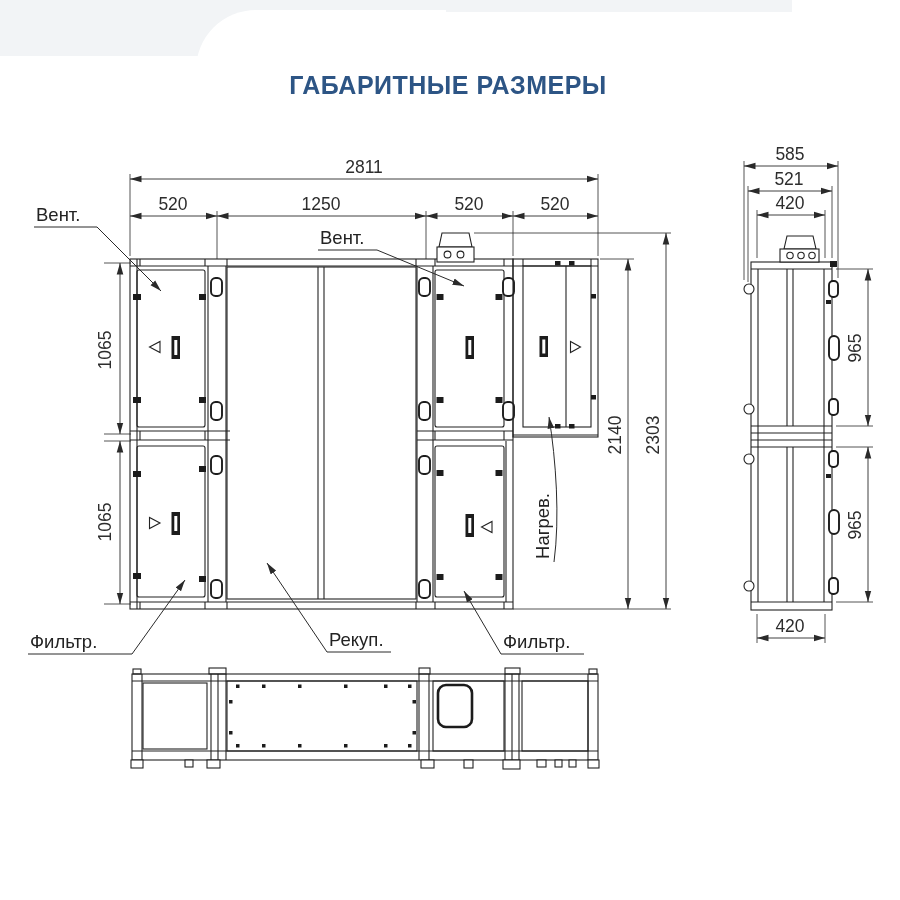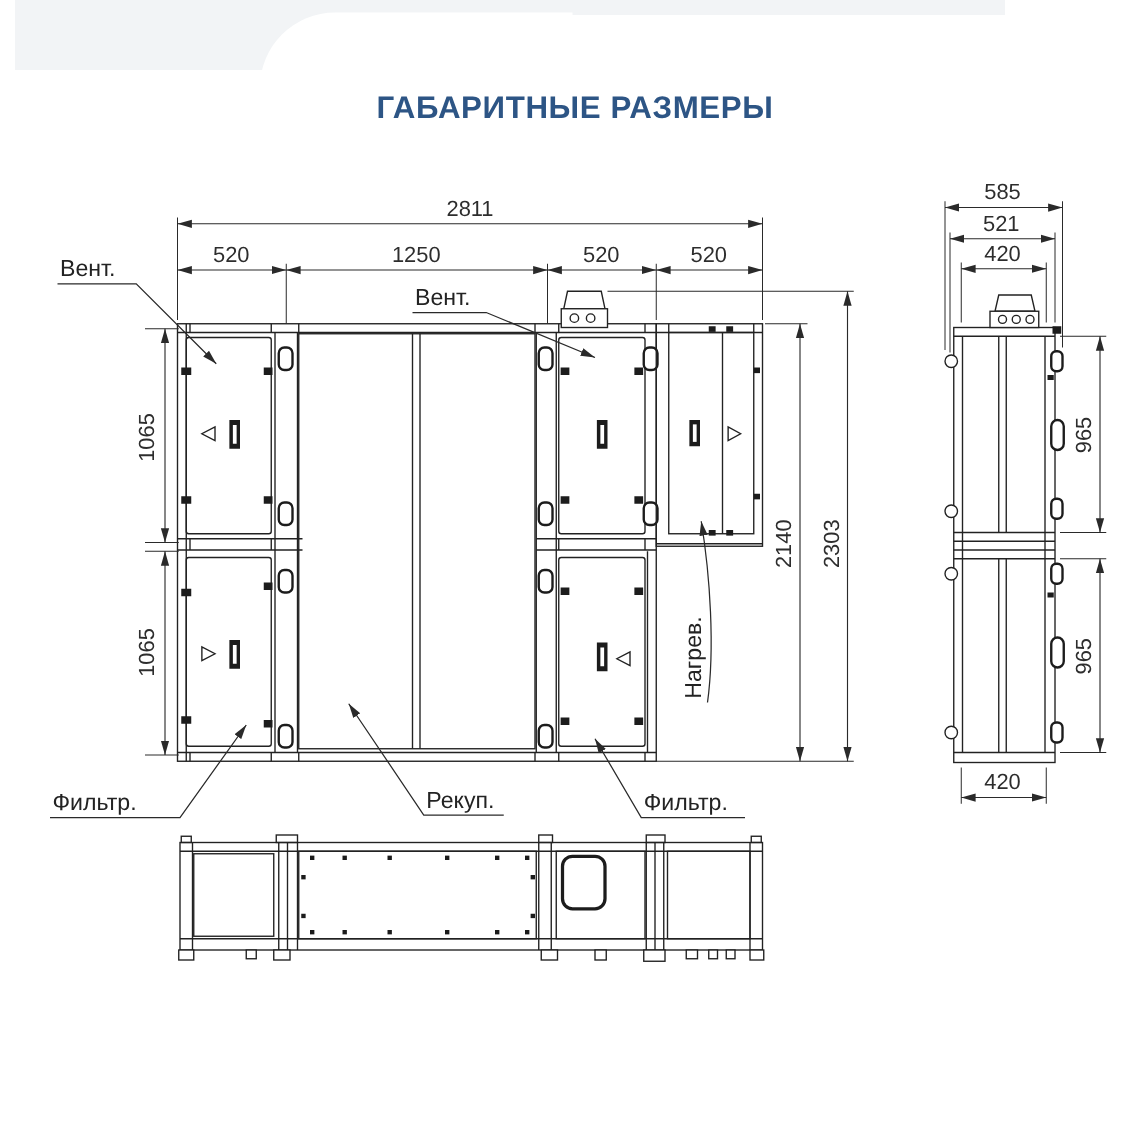--- a/index.html
+++ b/index.html
@@ -1,17 +1,17 @@
 <!DOCTYPE html>
 <html><head>
 <meta charset="utf-8">
 <style>
   html,body{margin:0;padding:0;background:#ffffff;width:900px;height:900px;overflow:hidden;
     font-family:"Liberation Sans",sans-serif;}
-  .stage{position:relative;width:792px;height:900px;background:#fff;margin-left:12px;}
+  .stage{position:relative;width:792px;height:900px;background:#fff;}
   .topband{position:absolute;top:0;left:0;width:100%;height:12px;background:#f2f4f6;}
   .topcorner{position:absolute;top:0;left:0;width:264px;height:56px;background:#f2f4f6;}
   .cardcorner{position:absolute;top:10px;left:196px;width:250px;height:96px;background:#fff;
     border-top-left-radius:60px;}
   svg{position:absolute;top:0;left:0;}
   .s{stroke:#222;fill:none;stroke-width:1.1px;}
   .st{stroke:#222;fill:#fff;stroke-width:1.1px;}
   .b{stroke:#1c1c1c;fill:#fff;stroke-width:1.9px;}
   .f{fill:#1c1c1c;stroke:none;}
   .dim{stroke:#2a2a2a;stroke-width:0.9px;fill:none;}

